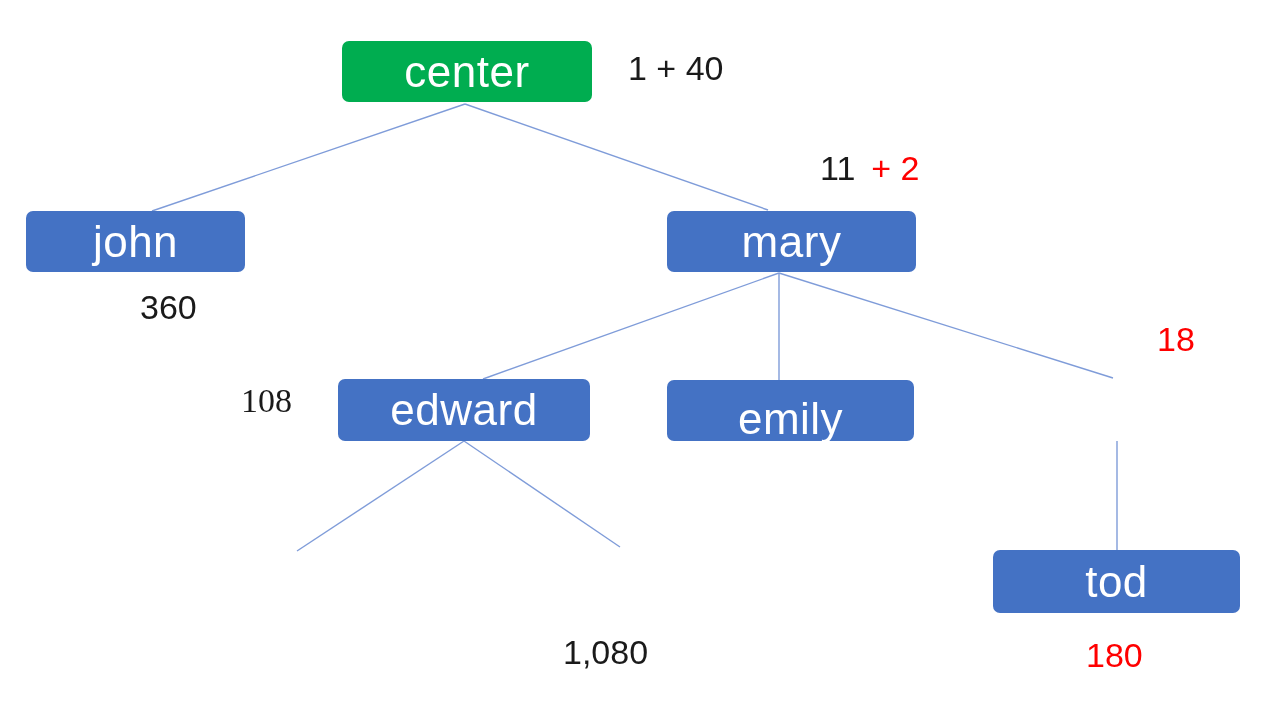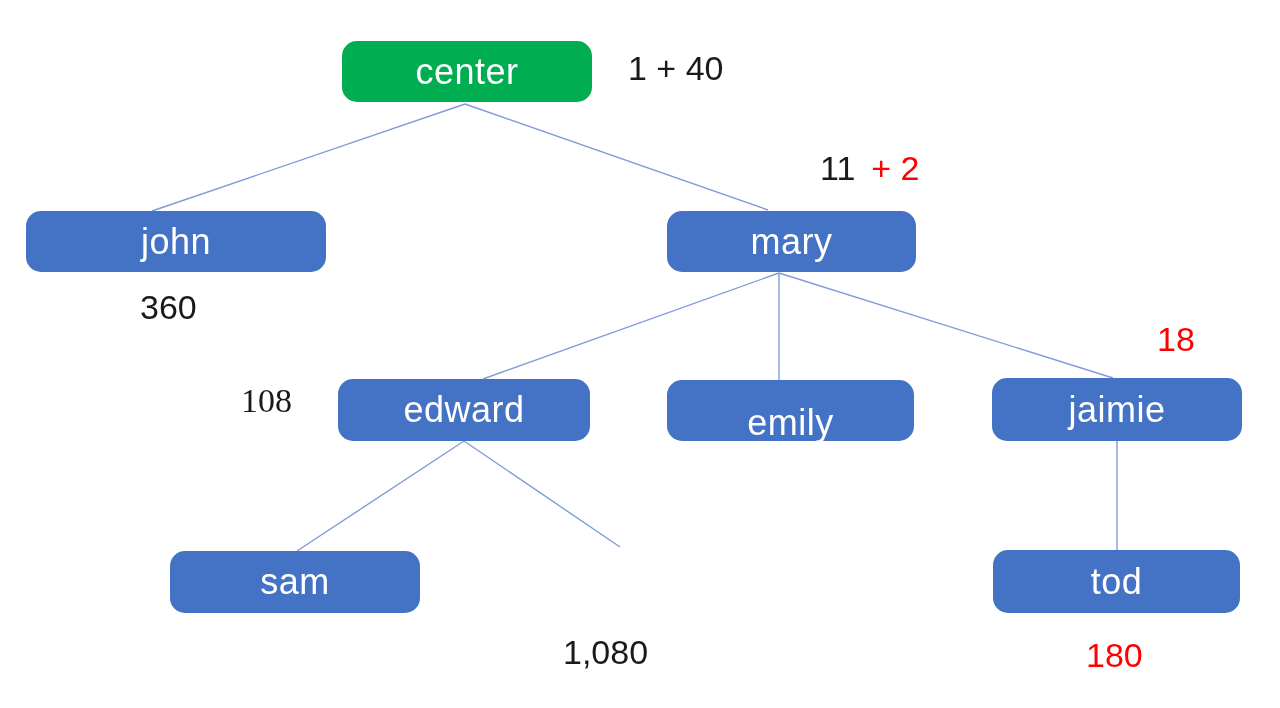--- a/index.html
+++ b/index.html
@@ -19,23 +19,23 @@
   svg.connectors line {
     stroke: #7f9cd9;
     stroke-width: 1.4;
     fill: none;
   }
   .node {
     position: absolute;
     display: flex;
     align-items: center;
     justify-content: center;
-    border-radius: 15px;
+    border-radius: 7px;
     color: #ffffff;
-    font-size: 36px;
+    font-size: 44px;
     line-height: 1;
     letter-spacing: 0.5px;
   }
   .node.blue  { background: #4472c4; }
   .node.green { background: #00ad50; }
   .ann {
     position: absolute;
     font-size: 34px;
     line-height: 1;
     color: #1a1a1a;
@@ -58,43 +58,37 @@
     <line x1="779" y1="273" x2="1113" y2="378"></line>
     <line x1="464" y1="441" x2="297" y2="551"></line>
     <line x1="464" y1="441" x2="620" y2="547"></line>
     <line x1="1117" y1="441" x2="1117" y2="550"></line>
   </svg>
 
   <div class="node green" style="left:342px; top:41px;  width:250px; height:61px;">
     <span>center</span>
   </div>
 
-  <div class="node blue" style="left:26px;  top:211px; width:300px; height:61px;">
+  <div class="node blue" style="left:26px;  top:211px; width:219px; height:61px;">
     <span>john</span>
   </div>
 
   <div class="node blue" style="left:667px; top:211px; width:249px; height:61px;">
     <span>mary</span>
   </div>
 
   <div class="node blue" style="left:338px; top:379px; width:252px; height:62px;text-align:center;">
     <span>edward</span>
   </div>
 
   <div class="node blue" style="left:667px; top:380px; width:247px; height:61px;align-items:flex-end;">
     <span>emily</span>
   </div>
 
-  <div class="node blue" style="left:992px; top:378px; width:250px; height:63px;">
-    <span>jaimie</span>
-  </div>
 
-  <div class="node blue" style="left:170px; top:551px; width:250px; height:62px;">
-    <span>sam</span>
-  </div>
 
 
   <div class="node blue" style="left:993px; top:550px; width:247px; height:63px;">
     <span>tod</span>
   </div>
 
   <div class="ann" style="left:628px; top:51px; width:110px;">1 + 40</div>
 
   <div class="ann" style="left:820px; top:151px;"><span>11</span><span class="gap"></span><span class="red">+ 2</span></div>
 

